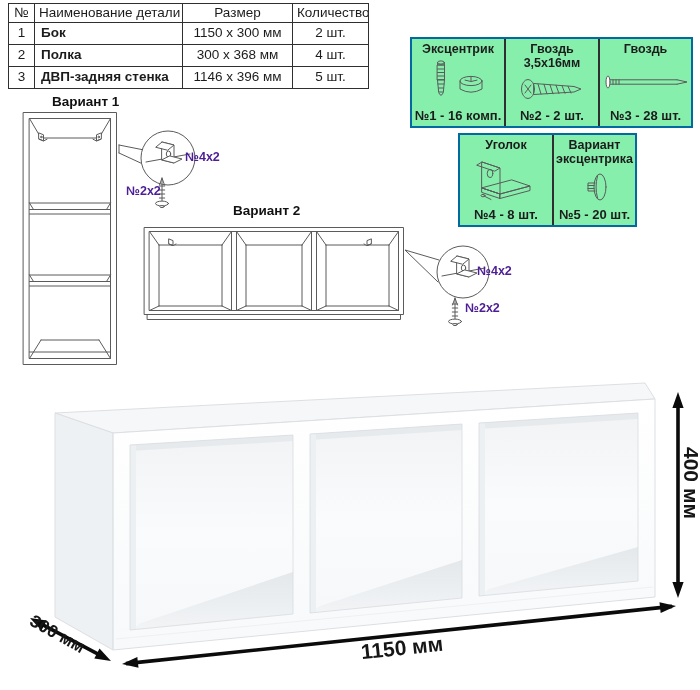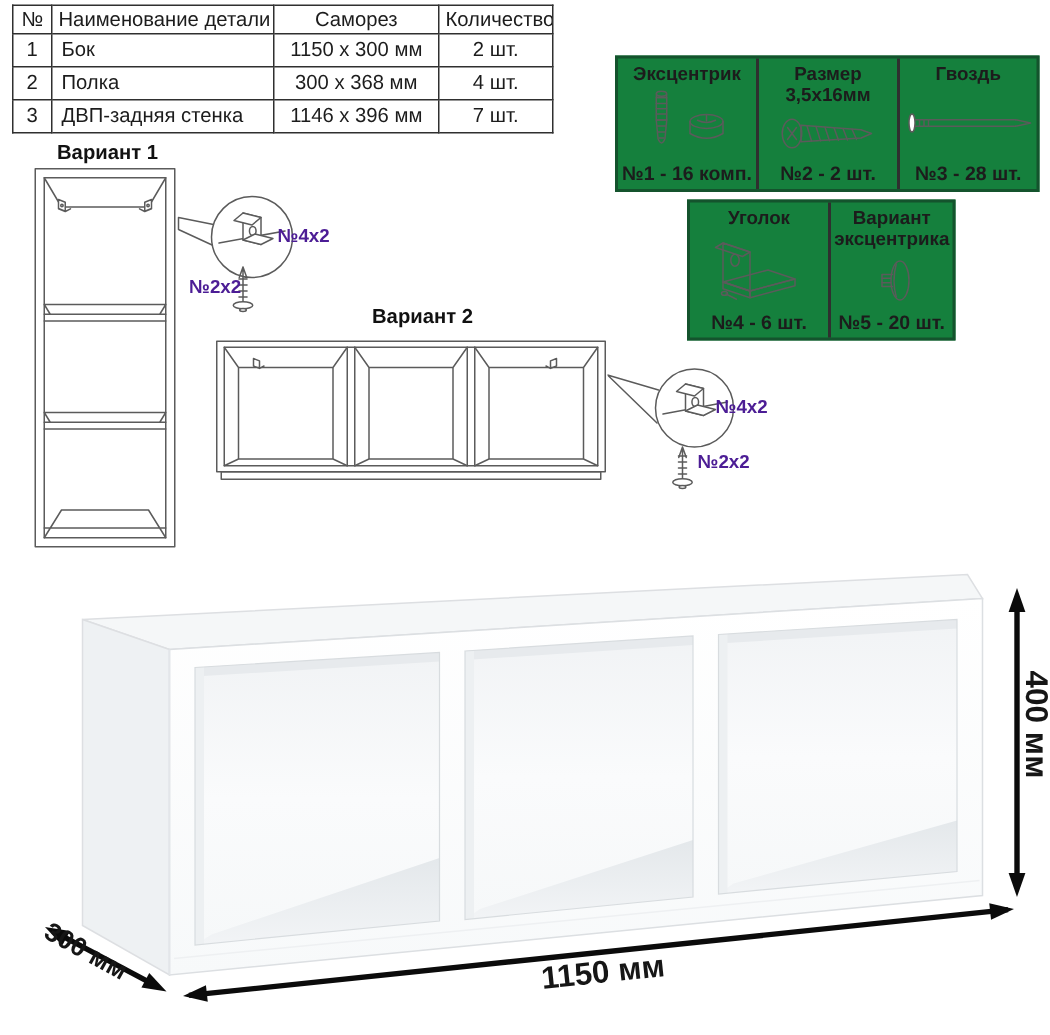--- a/index.html
+++ b/index.html
@@ -6,24 +6,24 @@
   .canvas{position:relative;width:700px;height:690px;background:#fff;overflow:hidden;
           font-family:"Liberation Sans",sans-serif;color:#1c1c1c;}
   .abs{position:absolute;}
 
   
   .parts-table{border-collapse:collapse;table-layout:fixed;}
   .parts-table th,.parts-table td{border:1px solid #2f2f2f;font-size:13.5px;font-weight:400;
     padding:1px 4px;text-align:center;line-height:1.15;white-space:nowrap;overflow:hidden;}
   .parts-table th{height:15px;}
   .parts-table td{height:19px;}
-  .parts-table td.name{text-align:left;padding-left:6px;}
+  .parts-table td.name{text-align:left;padding-left:6px;font-weight:bold;}
 
   
-  .hw-row{position:absolute;border:2px solid #14532d;display:grid;background:#15803d;box-sizing:border-box;}
+  .hw-row{position:absolute;border:2px solid #0369a1;display:grid;background:#86efac;box-sizing:border-box;}
   .hw-row1{left:0;top:0;width:283px;height:91px;grid-template-columns:94px 94px 1fr;}
   .hw-row2{left:48px;top:96px;width:179px;height:94px;grid-template-columns:94px 1fr;}
   .hw-cell{display:flex;flex-direction:column;align-items:center;border-right:2px solid #2f2f2f;min-width:0;}
   .hw-cell:last-child{border-right:none;}
   .hw-title{font-weight:700;font-size:12.5px;text-align:center;line-height:1.12;padding:3px 2px 0;}
   .hw-icon{flex:1;display:flex;align-items:center;justify-content:center;min-height:0;}
   .hw-caption{font-weight:700;font-size:13px;text-align:left;padding-bottom:3px;}
 
   .v-title{position:absolute;font-weight:700;font-size:13.5px;color:#111;white-space:nowrap;}
   .co-label{position:absolute;font-weight:700;font-size:12.5px;color:#4c1d95;white-space:nowrap;}
@@ -41,40 +41,40 @@
     <colgroup>
         <col style="width:26px">
         <col style="width:148px">
         <col style="width:110px">
         <col style="width:76px">
       </colgroup>
     <tbody>
         <tr>
       <th>№</th>
       <th>Наименование детали</th>
-      <th>Саморез</th>
+      <th>Размер</th>
       <th>Количество</th>
     </tr>
     <tr>
       <td>1</td>
       <td class="name">Бок</td>
       <td>1150 x 300 мм</td>
       <td>2 шт.</td>
     </tr>
     <tr>
       <td>2</td>
       <td class="name">Полка</td>
       <td>300 x 368 мм</td>
       <td>4 шт.</td>
     </tr>
     <tr>
       <td>3</td>
       <td class="name">ДВП-задняя стенка</td>
       <td>1146 x 396 мм</td>
-      <td>7 шт.</td>
+      <td>5 шт.</td>
     </tr>
   </tbody>
     </table>
 
   <div class="abs" style="left:410px;top:37px;width:285px;height:185px;">
     <div class="hw-row hw-row1">
       <div class="hw-cell">
         <div class="hw-title">Эксцентрик</div>
         <div class="hw-icon">
           <svg width="66" height="48" viewBox="0 0 66 48">
@@ -88,21 +88,21 @@
               <ellipse cx="46" cy="23" rx="11" ry="4.6"></ellipse>
               <path d="M35,23 v8 q11,6.4 22,0 v-8"></path>
               <path d="M40,22.2 q6,2.8 12,0"></path>
               <path d="M46,18.6 v4"></path>
             </g>
           </svg>
         </div>
         <div class="hw-caption">№1 - 16 комп.</div>
       </div>
       <div class="hw-cell">
-        <div class="hw-title">Размер 3,5х16мм</div>
+        <div class="hw-title">Гвоздь 3,5х16мм</div>
         <div class="hw-icon">
           <svg width="70" height="34" viewBox="0 0 70 34">
             <g class="lineart" fill="#fff" stroke-width="1.1">
               <ellipse cx="11" cy="17" rx="6.5" ry="9.5"></ellipse>
               <path d="M8,13 l6,8 M14,13 l-6,8"></path>
               <path d="M17,11.5 L57,14.5 L64,17 L57,20 L17,22.5 Z"></path>
               <path d="M21,12 l3,10 M27,12.3 l3,9.6 M33,12.8 l3,9 M39,13.2 l3,8.3 M45,13.7 l3,7.6 M51,14.2 l3,6.8"></path>
             </g>
           </svg>
         </div>
@@ -133,40 +133,40 @@
               <polygon points="7,9 12,6 30,12 25,15"></polygon>
               <ellipse cx="20" cy="17.5" rx="2.8" ry="4"></ellipse>
               <polygon points="12,32 30,38 60,30 42,24"></polygon>
               <polygon points="30,38 60,30 60,34.5 30,42.5"></polygon>
               <polygon points="12,32 30,38 30,42.5 12,36.5"></polygon>
               <path d="M14,40 l7,3.5"></path>
               <ellipse cx="13" cy="39.6" rx="2" ry="1.2"></ellipse>
             </g>
           </svg>
         </div>
-        <div class="hw-caption">№4 - 6 шт.</div>
+        <div class="hw-caption">№4 - 8 шт.</div>
       </div>
       <div class="hw-cell">
         <div class="hw-title">Вариант эксцентрика</div>
         <div class="hw-icon">
           <svg width="40" height="40" viewBox="0 0 40 40">
             <g class="lineart" fill="#fff" stroke-width="1.1">
               <ellipse cx="25" cy="20" rx="6" ry="13"></ellipse>
               <path d="M22.5,9 q-3,11 0,22"></path>
               <path d="M20,16 h-7 v8 h7"></path>
               <path d="M13,18.5 h6 M13,21.5 h6"></path>
             </g>
           </svg>
         </div>
         <div class="hw-caption">№5 - 20 шт.</div>
       </div>
     </div>
   </div>
 
-  <div class="v-title" style="left:38px;top:94px;">Вариант 1</div>
+  <div class="v-title" style="left:52px;top:94px;">Вариант 1</div>
 
   <svg class="abs" style="left:20px;top:110px;" width="100" height="258" viewBox="0 0 100 258">
     <g class="lineart">
       <rect x="3.5" y="2.5" width="93" height="252"></rect>
       <rect x="9.5" y="8.5" width="81" height="240"></rect>
       <path d="M9.5,8.5 L21,28 M90.5,8.5 L79,28 M21,28 H79"></path>
       <path d="M19,23 l4.5,1.8 v6 l-4.5,-1.8 z M19,29.2 l4.5,1.8 l3.5,-1.8" fill="#fff"></path>
       <circle cx="21.3" cy="27" r="0.8"></circle>
       <path d="M81,23 l-4.5,1.8 v6 l4.5,-1.8 z M81,29.2 l-4.5,1.8 l-3.5,-1.8" fill="#fff"></path>
       <circle cx="78.7" cy="27" r="0.8"></circle>
@@ -187,21 +187,21 @@
       <polygon points="44,42 56,45 64,41 52,38" fill="#fff"></polygon>
       <path d="M44,60 l-2.5,7 M44,60 l2.5,7 M44,61 V84"></path>
       <path d="M41.3,68 h5.4 M41.3,72 h5.4 M41.3,76 h5.4 M41.3,80 h5.4"></path>
       <ellipse cx="44" cy="85.5" rx="6.5" ry="2.4" fill="#fff"></ellipse>
       <ellipse cx="44" cy="88.6" rx="2.2" ry="1" fill="#fff"></ellipse>
     </g>
   </svg>
   <div class="co-label" style="left:185px;top:150px;">№4х2</div>
   <div class="co-label" style="left:126px;top:184px;">№2х2</div>
 
-  <div class="v-title" style="left:248px;top:203px;">Вариант 2</div>
+  <div class="v-title" style="left:233px;top:203px;">Вариант 2</div>
 
   <svg class="abs" style="left:143px;top:220px;" width="266" height="112" viewBox="0 0 266 112">
     <g class="lineart">
       <rect x="1.5" y="7.5" width="259" height="87"></rect>
       <rect x="6.5" y="11.5" width="249" height="79"></rect>
       <rect x="4.5" y="94.5" width="253" height="5"></rect>
       <line x1="88.5" y1="11.5" x2="88.5" y2="90.5"></line>
         <line x1="93.5" y1="11.5" x2="93.5" y2="90.5"></line>
       <line x1="168.5" y1="11.5" x2="168.5" y2="90.5"></line>
         <line x1="173.5" y1="11.5" x2="173.5" y2="90.5"></line>

